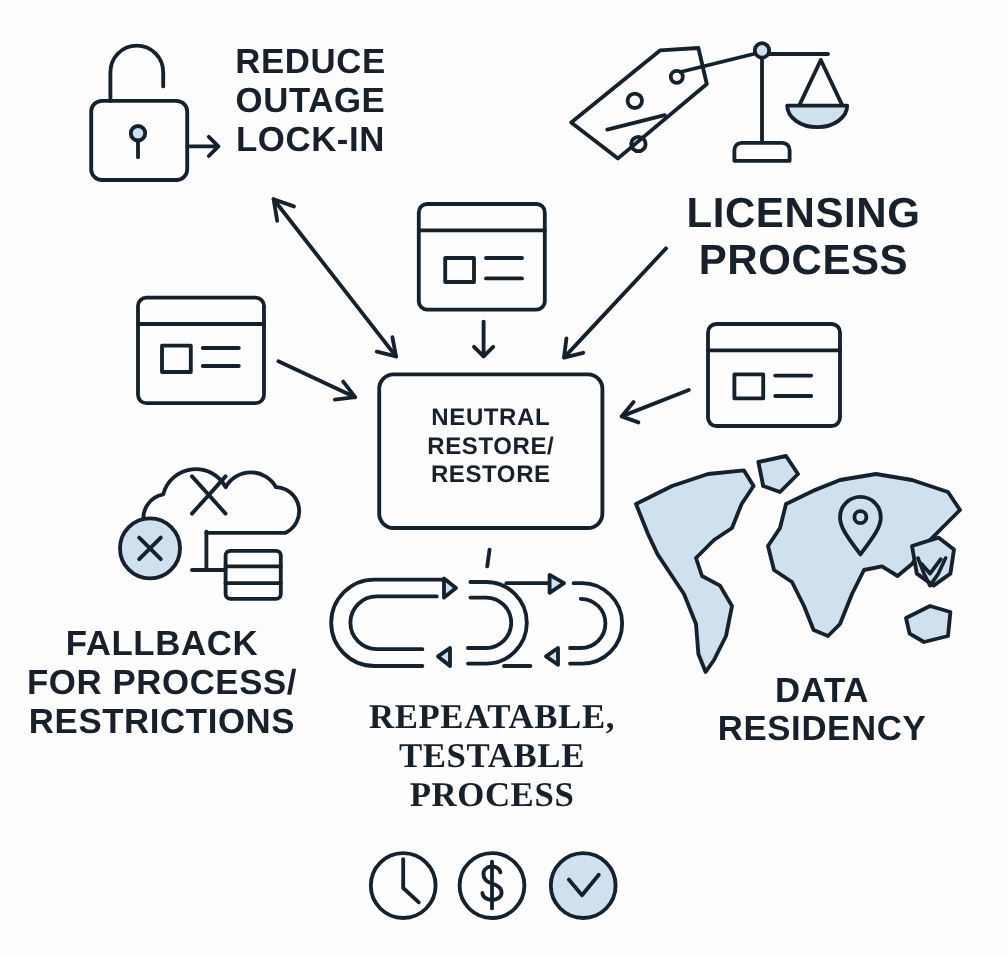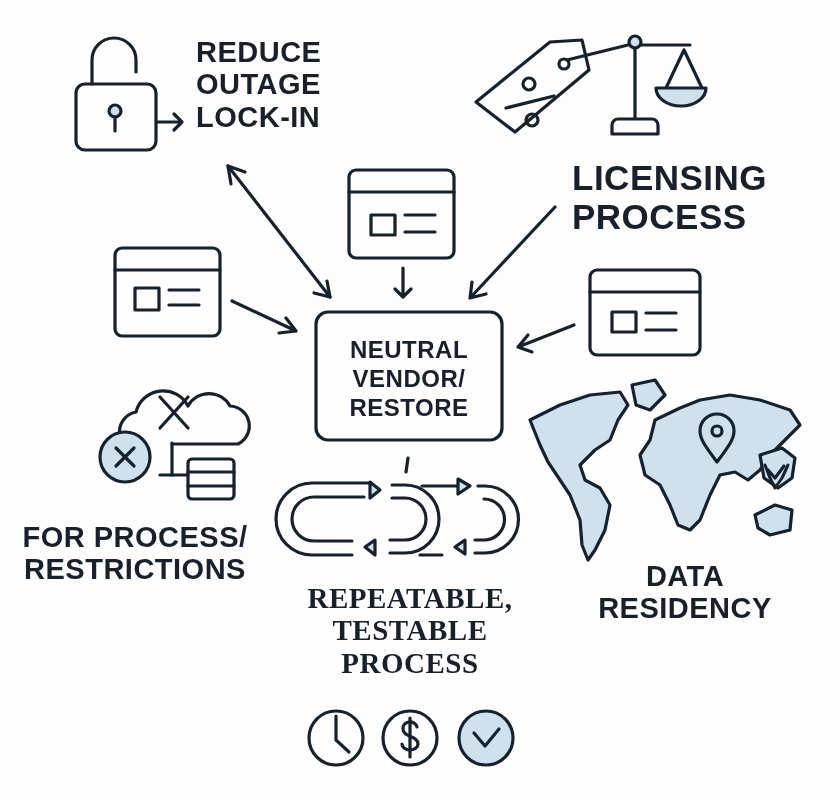--- a/index.html
+++ b/index.html
@@ -1,21 +1,21 @@
 <!DOCTYPE html>
 <html><head>
 <meta charset="utf-8">
 <style>
   html,body{margin:0;padding:0;background:#fdfdfd;}
   #stage{position:relative;width:840px;height:796px;overflow:hidden;background:#fdfdfd;}
   svg#art{position:absolute;left:0;top:0;}
   .lbl{position:absolute;font-family:"Liberation Sans",sans-serif;font-weight:700;color:#17202b;line-height:1.12;letter-spacing:0.5px;white-space:nowrap;}
   .lbl div{display:block;}
   .c{text-align:center;}
-  .l{text-align:left;}
+  .l{text-align:center;}
 </style>
 </head>
 <body>
 
 <div id="stage">
 <svg id="art" width="840" height="796" viewBox="0 0 840 796" fill="none" stroke="#16212e" stroke-width="3.2" stroke-linecap="round" stroke-linejoin="round">
 
   <g>
     <path d="M92 84 V60 a22 22 0 0 1 44 0 V72"></path>
     <rect x="76" y="84" width="80" height="66" rx="9"></rect>
@@ -136,26 +136,27 @@
 
 <div class="lbl l" style="left:196px;top:36px;font-size:29px;">
   <div>REDUCE</div>
   <div>OUTAGE</div>
   <div>LOCK-IN</div>
 </div>
 <div class="lbl l" style="left:572px;top:158px;font-size:35px;">
   <div>LICENSING</div>
   <div>PROCESS</div>
 </div>
-<div class="lbl c" style="left:316px;top:336px;width:186px;font-size:24px;line-height:1.2;">
+<div class="lbl c" style="left:316px;top:336px;width:186px;font-size:20px;line-height:1.2;">
   <div>NEUTRAL</div>
-  <div>VENDOR/</div>
+  <div>RESTORE/</div>
   <div>RESTORE</div>
 </div>
 <div class="lbl c" style="left:10px;top:521px;width:250px;font-size:29px;">
+  <div>FALLBACK</div>
   <div>FOR PROCESS/</div>
   <div>RESTRICTIONS</div>
 </div>
 <div class="lbl c" style="left:290px;top:582px;width:240px;font-size:29px;font-family:Liberation Serif, serif;">
   <div>REPEATABLE,</div>
   <div>TESTABLE</div>
   <div>PROCESS</div>
 </div>
 <div class="lbl c" style="left:580px;top:560px;width:210px;font-size:29px;">
   <div>DATA</div>

